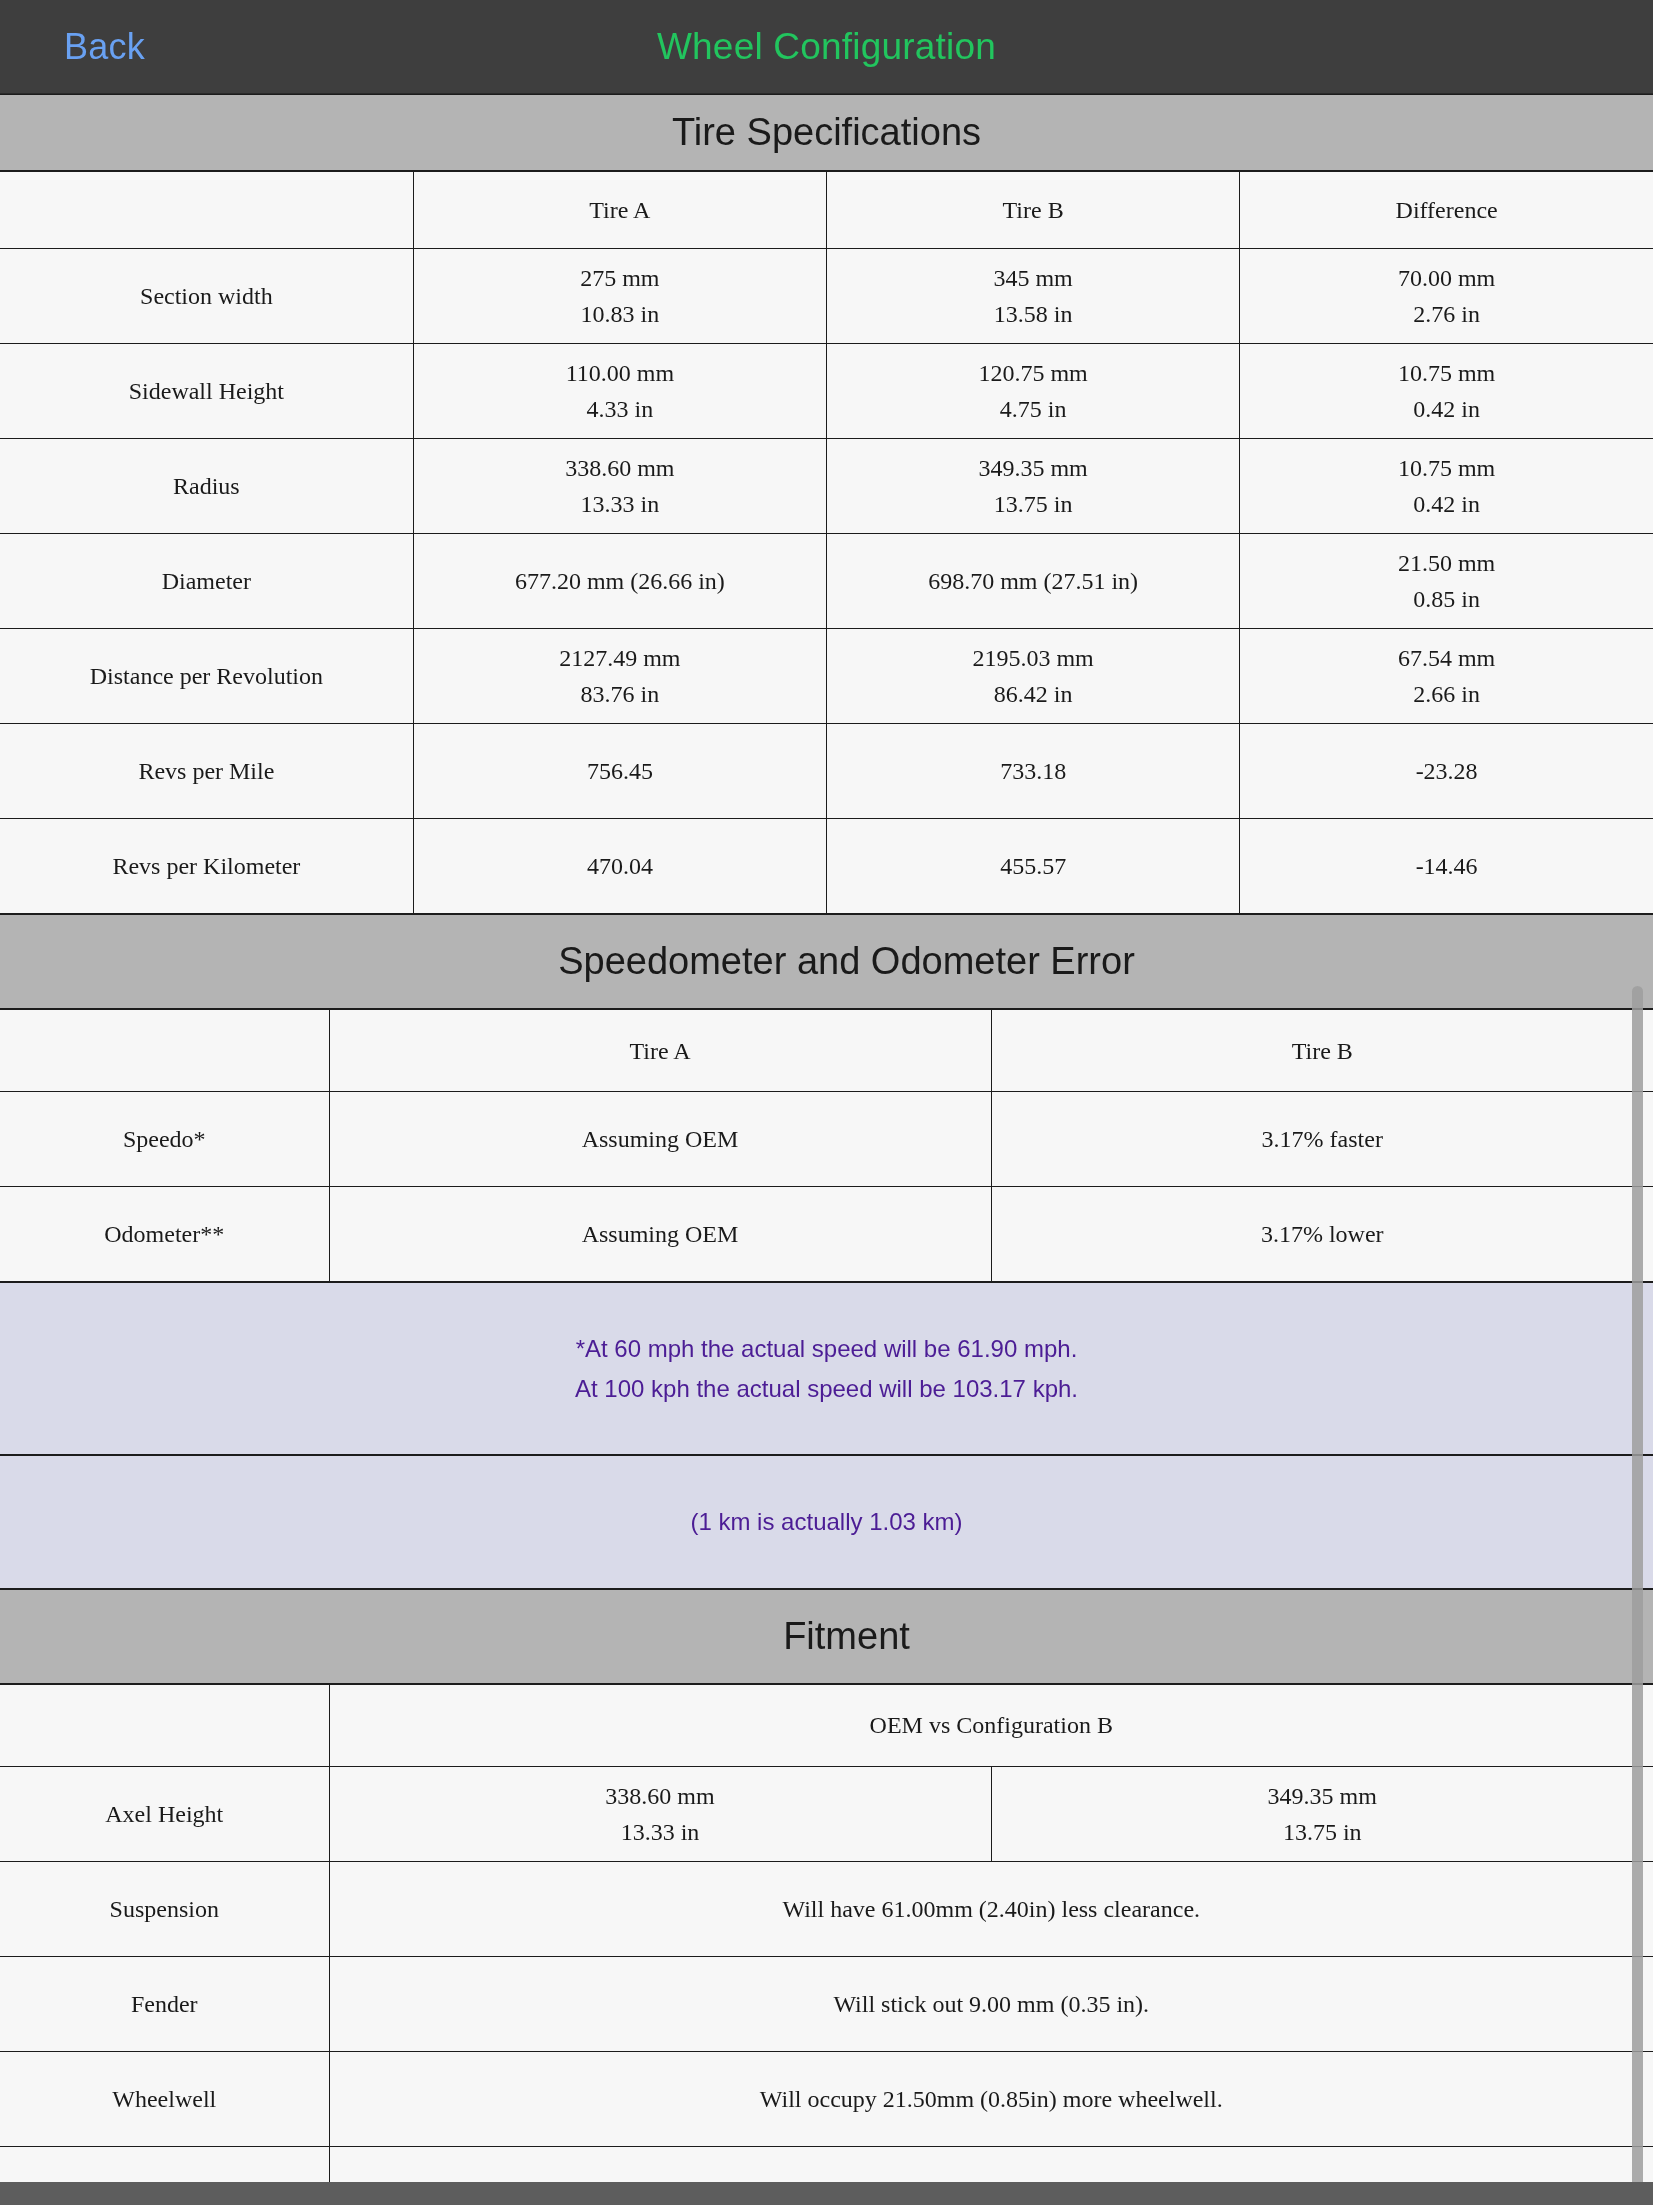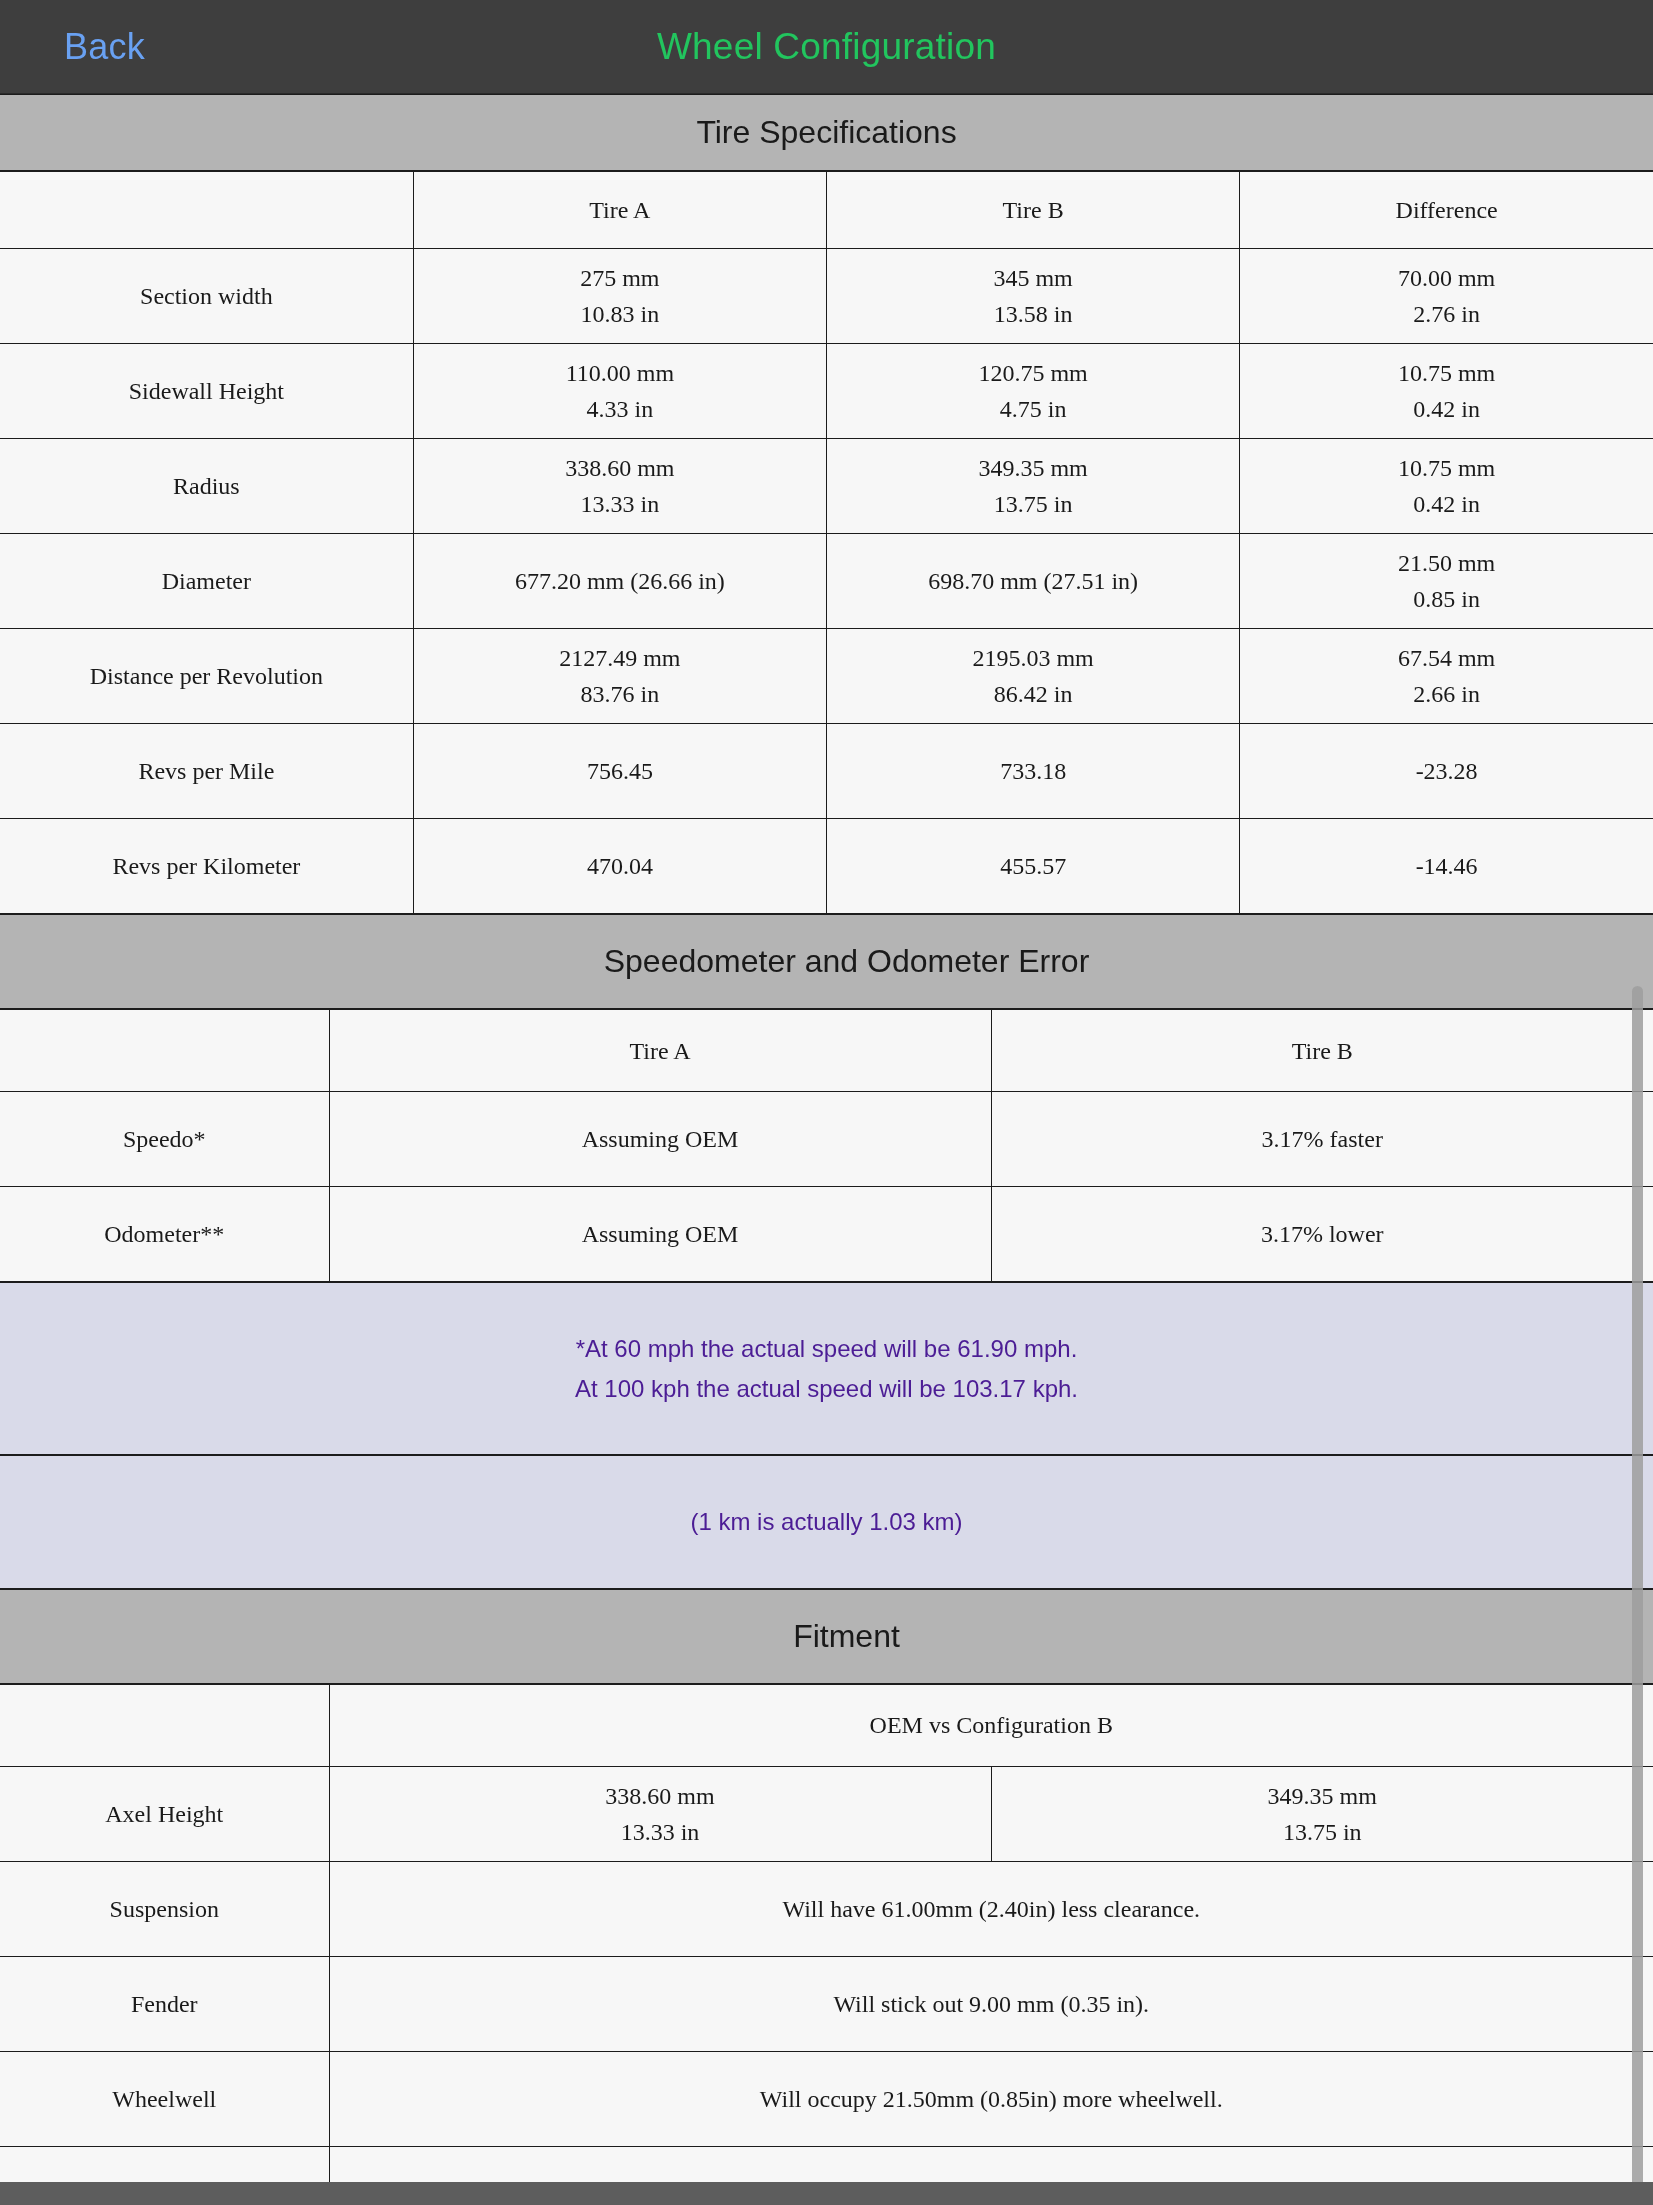--- a/index.html
+++ b/index.html
@@ -78,21 +78,21 @@
 
   
   .section-banner {
     background: #b4b4b4;
     height: 77px;
     display: flex;
     align-items: center;
     justify-content: center;
     border-top: 0.8px solid #1c1c1c;
     border-bottom: 0.8px solid #1c1c1c;
-    font-size: 32px;
+    font-size: 38px;
     color: #1a1a1a;
   }
   .section-banner.tall { height: 95px; padding-left: 40px; }
 
   
   .hdr td {
     background: #d6d6d6;
     font-size: 32px;
     height: 77px;
     padding: 0 8px;

